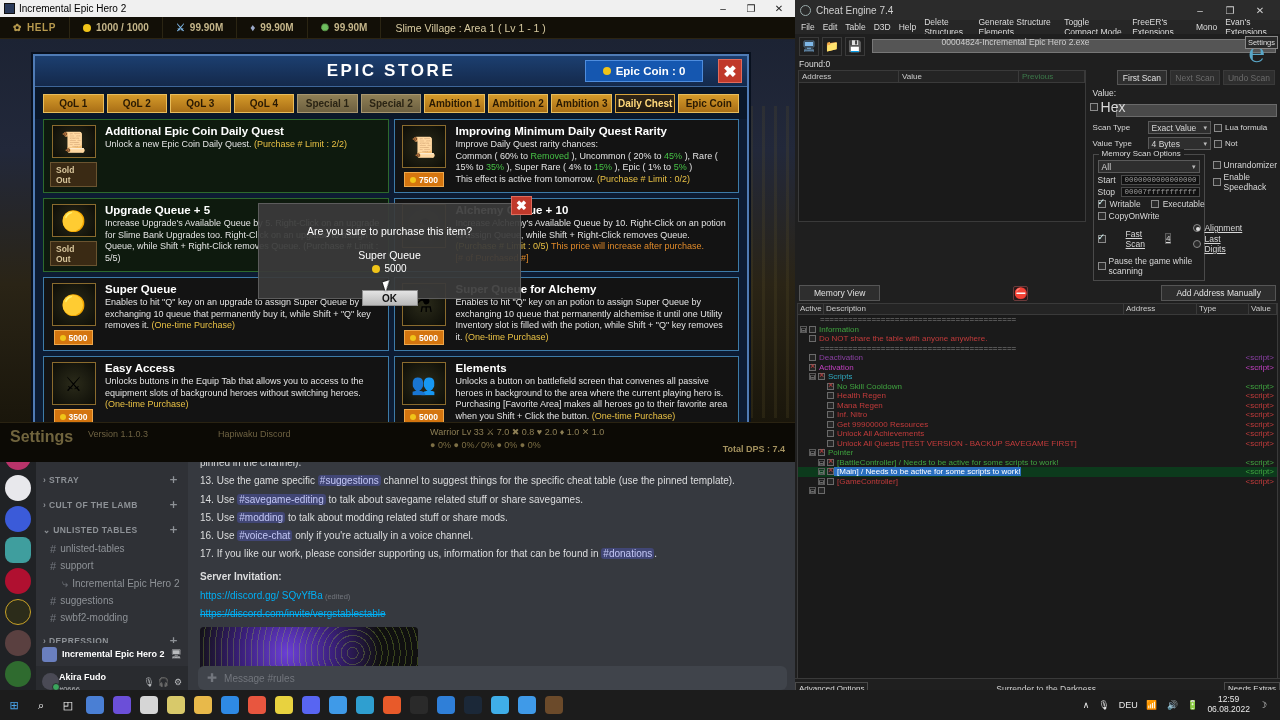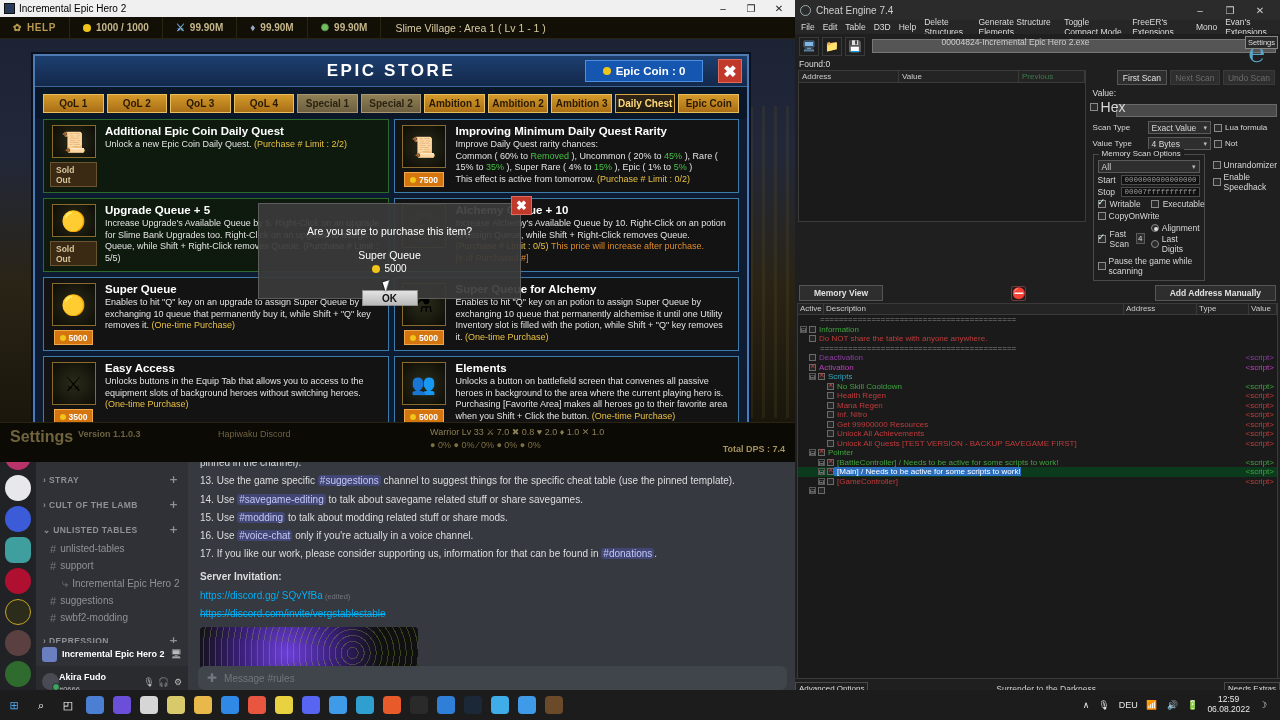--- a/index.html
+++ b/index.html
@@ -55,21 +55,21 @@
   .game-bg { position:absolute; inset:0; background:linear-gradient(180deg,#1b2232 0%,#22283a 30%,#2a2416 60%,#151208 100%); }
   .game-bg::after { content:''; position:absolute; left:55%; top:20%; width:45%; height:70%;
       background:repeating-linear-gradient(90deg, rgba(90,80,40,.22) 0 3px, transparent 3px 12px); }
   .hud { position:relative; height:22px; background:#120f07; display:flex; align-items:center; border-bottom:1px solid #2c2412; }
   .hud-cell { display:flex; align-items:center; gap:5px; height:100%; padding:0 13px; border-right:1px solid #2b2513; color:#c5b68a; font-size:10px; font-weight:bold; }
   .hud-help { color:#b79a4e; letter-spacing:.6px; }
   .coin-dot { width:8px; height:8px; border-radius:50%; background:#f0c419; display:inline-block; }
   .hud-loc { color:#d8cba1; font-size:10.5px; padding-left:14px; }
   .game-footer { position:absolute; left:0; bottom:0; width:100%; height:40px; background:#0c0a05; border-top:1px solid #2a2312; color:#6b6044; font-size:9px; }
   .gf-left { position:absolute; left:10px; top:5px; color:#8a7b4c; font-size:16px; font-weight:bold; opacity:.8;}
-  .gf-ver { position:absolute; left:78px; top:6px; color:#6e6242;font-weight:bold; }
+  .gf-ver { position:absolute; left:88px; top:6px; color:#6e6242; }
   .gf-hapi { position:absolute; left:218px; top:6px; color:#6e6242; }
   .gf-war { position:absolute; left:430px; top:4px; color:#8d7f55; }
   .gf-war2 { position:absolute; left:430px; top:17px; color:#7d6f45; }
   .gf-dps { position:absolute; right:12px; top:21px; color:#a4925f; font-weight:bold;}
 
   
   .store { position:absolute; left:33px; top:37px; width:716px; height:388px; background:#0d1c33; border:2px solid #4f7bb5; box-shadow:0 0 0 2px #08101e; }
   .store-head { height:31px; background:linear-gradient(180deg,#1c3f70,#14294b); display:flex; align-items:center; position:relative; border-bottom:1px solid #3e6699;}
   .store-title { position:absolute; left:0; right:0; text-align:center; color:#fff; font-size:17px; font-weight:bold; letter-spacing:2.6px;}
   .store-coin { position:absolute; right:44px; top:4px; height:22px; min-width:118px; background:#1557b0; border:1px solid #4f8ddd; display:flex; align-items:center; justify-content:center; gap:5px; color:#fff; font-size:11.5px; font-weight:bold; }
@@ -128,21 +128,21 @@
   .ce-row { display:flex; align-items:center; gap:3px; margin-top:2px; font-size:8.5px;}
   .chk { width:8px; height:8px; border:1px solid #8a8a8a; background:#2a2a2a; display:inline-block; flex:none; position:relative;}
   .chk.on::after { content:'\2713'; position:absolute; left:-1px; top:-4px; font-size:9px; color:#dff;}
   .rad { width:8px; height:8px; border:1px solid #8a8a8a; border-radius:50%; background:#2a2a2a; display:inline-block; flex:none; position:relative;}
   .rad.on::after { content:''; position:absolute; left:2px; top:2px; width:4px; height:4px; border-radius:50%; background:#ddd;}
   .ce-sel { height:13px; background:#2e2e2e; border:1px solid #5a5a5a; display:flex; align-items:center; padding:0 3px; font-size:8.5px; position:relative;}
   .ce-sel::after { content:'\25BE'; position:absolute; right:3px; font-size:7px; color:#bbb;}
   .ce-group { border:1px solid #4a4a4a; margin:4px 2px 0 3px; padding:5px 4px 4px; position:relative;}
   .ce-group>.gt { position:absolute; top:-6px; left:5px; background:#1f1f1f; padding:0 3px; font-size:8px; color:#ddd;}
   .ce-addr { height:10px; background:#111; border:1px solid #4a4a4a; flex:1; text-align:right; color:#9a9a9a; font-size:7.5px; padding-right:2px; font-family:"Liberation Mono", monospace;}
-  .ce-mv { display:flex; align-items:center; padding:4px 4px 2px; gap:16px;font-weight:bold;}
+  .ce-mv { display:flex; align-items:center; padding:4px 4px 2px; gap:16px;}
   .ce-mvb { background:#2e2e2e; border:1px solid #555; color:#e0e0e0; font-size:8.5px; padding:2px 14px;}
   .ce-stop { width:15px; height:15px; border:1px solid #6a3a3a; border-radius:2px; background:#2a1a1a; color:#c04040; font-size:11px; display:flex; align-items:center; justify-content:center; margin:0 auto;}
   .ce-table { margin:0 2px; border:1px solid #3a3a3a; background:#1a1a1a; height:444px; position:relative; overflow:hidden;}
   .ce-thdr { display:flex; height:11px; background:#242424; font-size:8px; color:#ccc; border-bottom:1px solid #3a3a3a;}
   .ce-thdr span { border-right:1px solid #3a3a3a; padding:0 2px;}
   .ce-trow { display:flex; align-items:center; height:9.5px; font-size:8px; position:relative;}
   .ce-trow.sel { background:#0c3a1c; }
   .ce-cb { width:7px; height:7px; border:1px solid #6a6a6a; background:#252525; margin-left:1px; flex:none; position:relative;}
   .ce-cb.x::after { content:'\00D7'; position:absolute; left:0px; top:-4px; font-size:9px; color:#c04040;}
   .ce-exp { width:7px; height:7px; border:1px solid #5a5a5a; font-size:6px; line-height:6px; text-align:center; color:#bbb; flex:none; margin-right:1px;}
@@ -533,21 +533,21 @@
             <div class="ce-row" style="gap:4px;">
               <span class="chk on"></span>
                 <span>Writable</span>
               <span class="chk" style="margin-left:6px;"></span>
                 <span>Executable</span>
             </div>
             <div class="ce-row">
                 <span class="chk"></span>
                 <span>CopyOnWrite</span>
               </div>
-            <div class="ce-row" style="gap:4px;">
+            <div class="ce-row" style="gap:20px;text-decoration:underline;">
               <span class="chk on"></span>
               <span>Fast Scan</span>
               <span style="width:14px;height:11px;background:#2e2e2e;border:1px solid #5a5a5a;text-align:center;font-size:8px;">4</span>
               <span style="display:inline-flex;flex-direction:column;gap:1px;margin-left:2px;">
                 <span style="display:flex;align-items:center;gap:3px;">
                     <span class="rad on"></span>
                     <span>Alignment</span>
                   </span>
                 <span style="display:flex;align-items:center;gap:3px;">
                     <span class="rad"></span>

